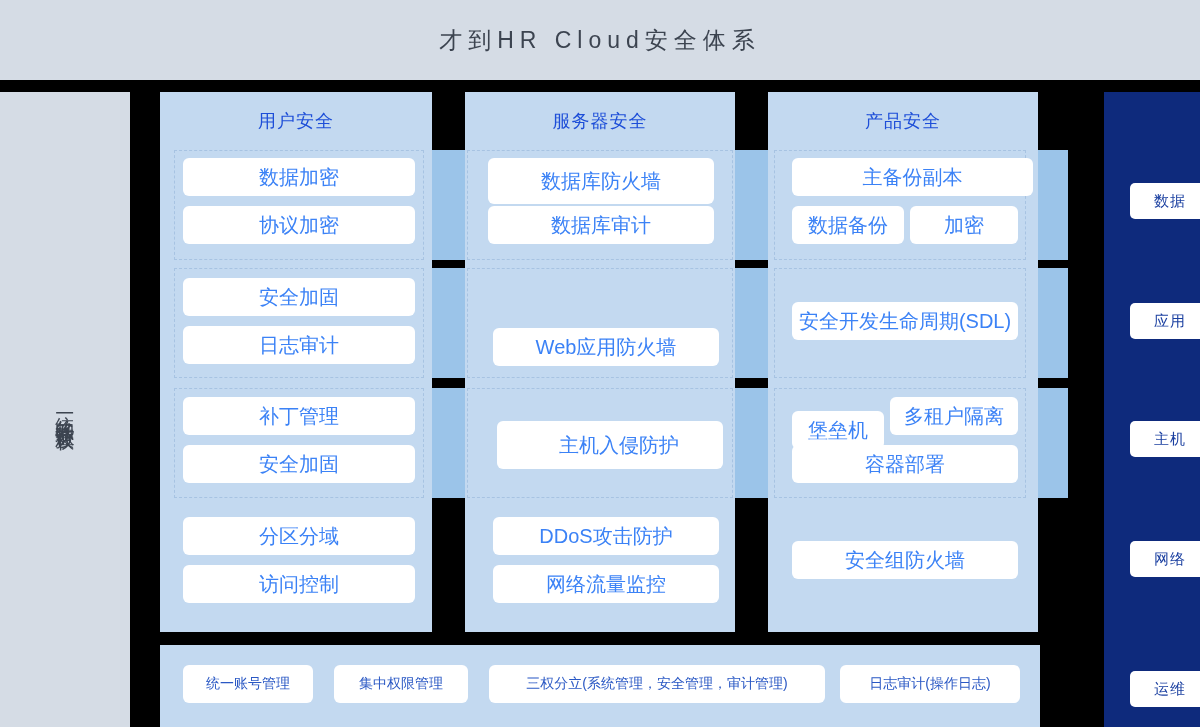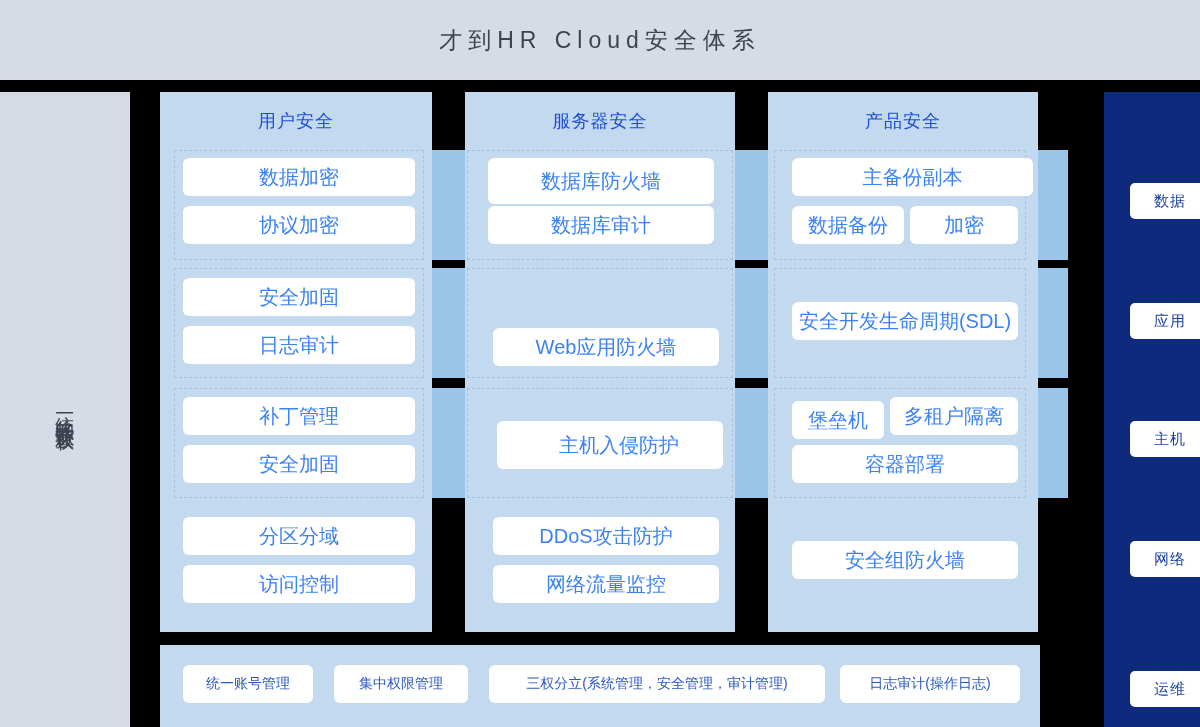--- a/index.html
+++ b/index.html
@@ -155,21 +155,21 @@
 
     <div class="group" style="left:6px;top:58px;width:252px;height:110px;"></div>
     <div class="chip" style="left:24px;top:66px;width:241px;height:38px;">主备份副本</div>
     <div class="chip" style="left:24px;top:114px;width:112px;height:38px;">数据备份</div>
     <div class="chip" style="left:142px;top:114px;width:108px;height:38px;">加密</div>
 
     <div class="group" style="left:6px;top:176px;width:252px;height:110px;"></div>
     <div class="chip" style="left:24px;top:210px;width:226px;height:38px;">安全开发生命周期(SDL)</div>
 
     <div class="group" style="left:6px;top:296px;width:252px;height:110px;"></div>
-    <div class="chip" style="left:24px;top:309px;width:92px;height:38px;">堡垒机</div>
+    <div class="chip" style="left:24px;top:319px;width:92px;height:38px;">堡垒机</div>
     <div class="chip" style="left:122px;top:305px;width:128px;height:38px;">多租户隔离</div>
     <div class="chip" style="left:24px;top:353px;width:226px;height:38px;">容器部署</div>
 
     <div class="chip" style="left:24px;top:449px;width:226px;height:38px;">安全组防火墙</div>
   </div>
 
   <div class="right-rail">
     <div class="rail-chip" style="top:91px;">数据</div>
     <div class="rail-chip" style="top:211px;">应用</div>
     <div class="rail-chip" style="top:329px;">主机</div>

